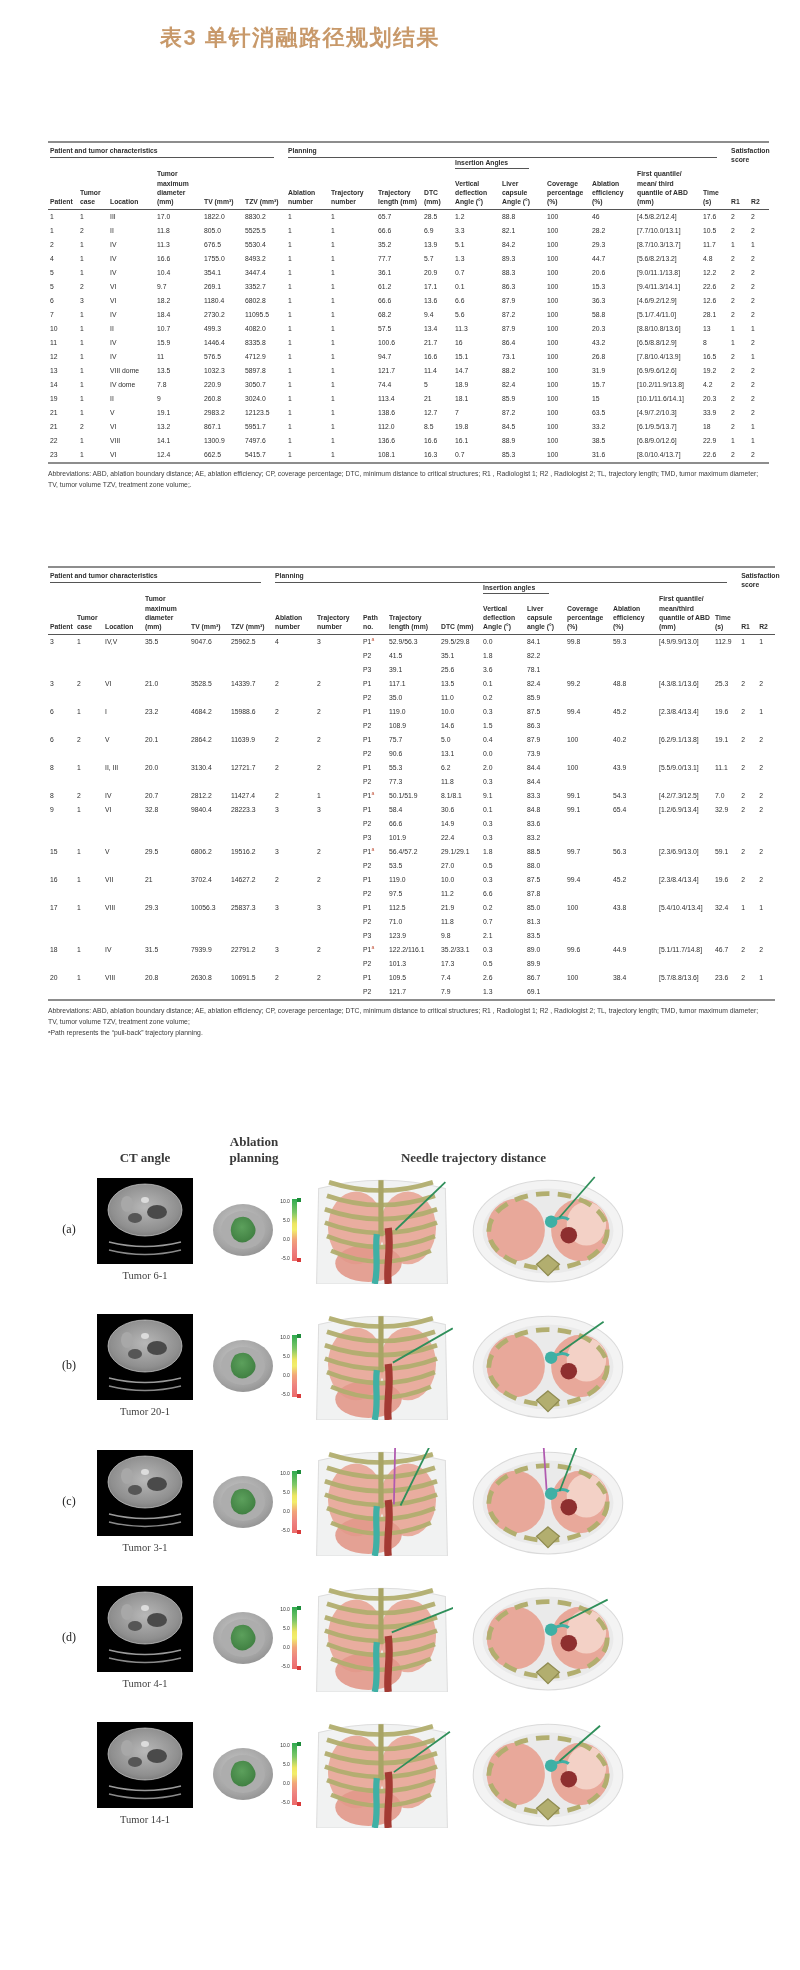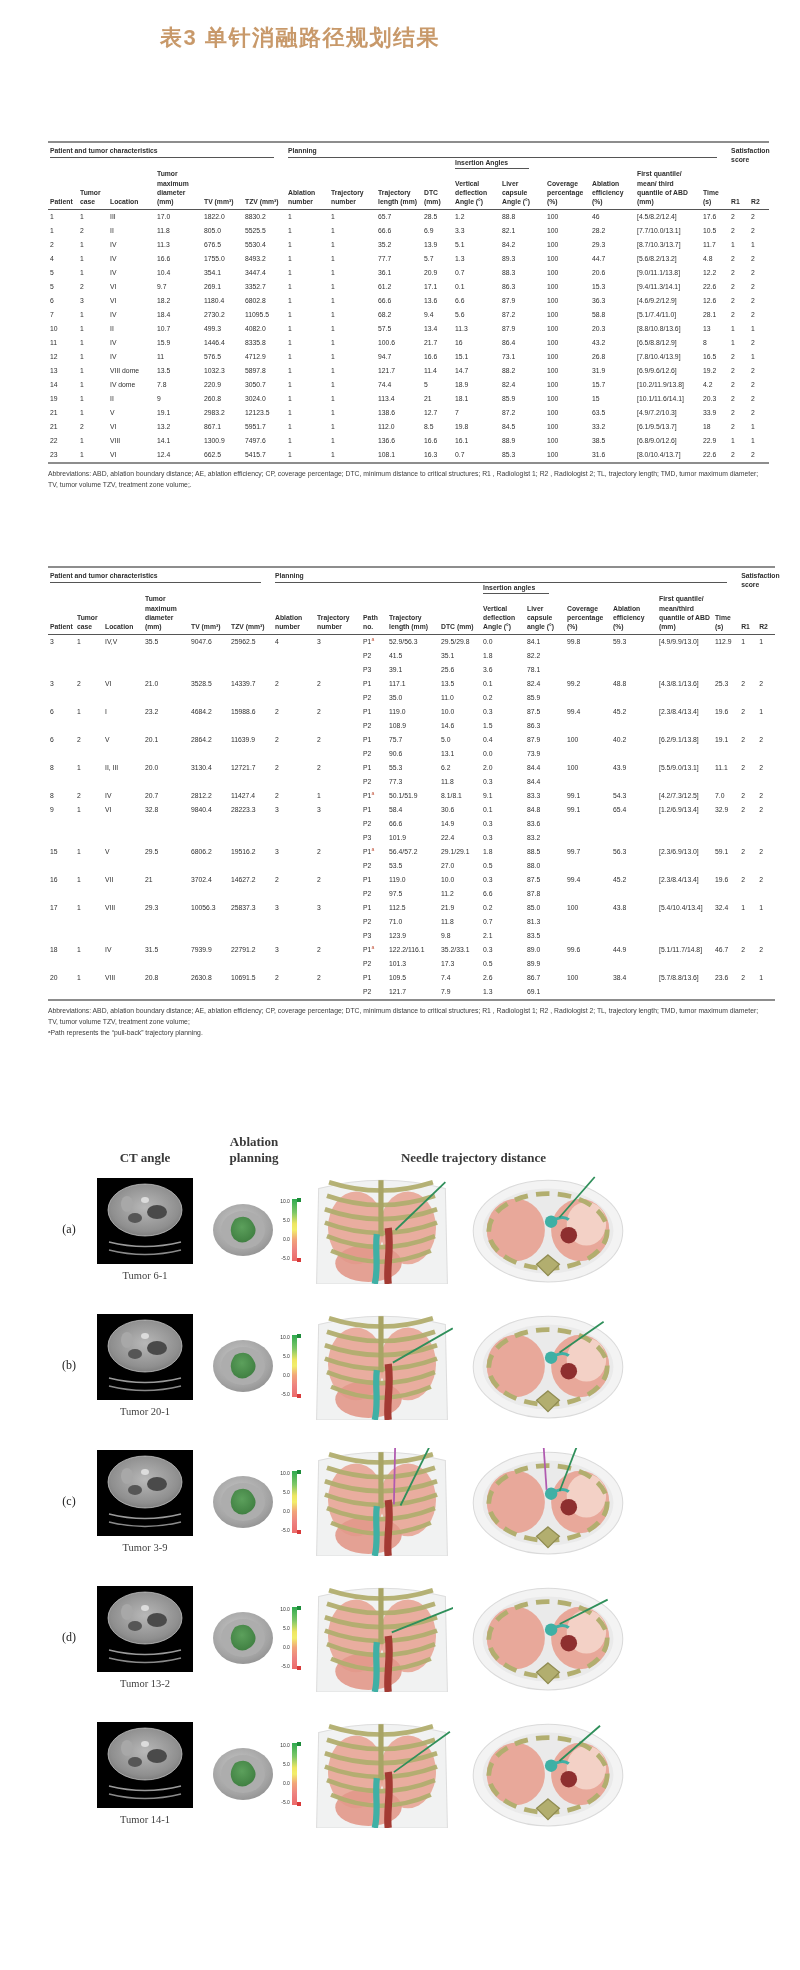--- a/index.html
+++ b/index.html
@@ -1329,21 +1329,21 @@
           <rect width="96" height="86" fill="#000"></rect>
           <ellipse cx="48" cy="32" rx="37" ry="26" fill="url(#ctg)" stroke="#cfcfcf" stroke-width="0.7"></ellipse>
           <ellipse cx="60" cy="34" rx="10" ry="7" fill="#4a4a4a"></ellipse>
           <ellipse cx="38" cy="40" rx="7" ry="5" fill="#565656"></ellipse>
           <ellipse cx="30" cy="26" rx="6" ry="8" fill="#a8a8a8"></ellipse>
           <ellipse cx="48" cy="22" rx="4" ry="3" fill="#dcdcdc"></ellipse>
           <path d="M12 64 Q48 73 84 64" fill="none" stroke="#9a9a9a" stroke-width="1.4"></path>
           <path d="M12 72 Q48 81 84 72" fill="none" stroke="#8a8a8a" stroke-width="1.4"></path>
         </svg>
       </div>
-      <div class="fig-tumor">Tumor 3-9</div>
+      <div class="fig-tumor">Tumor 3-1</div>
     </div>
 
     <div class="fig-abl">
       <svg width="64" height="58" viewBox="0 0 64 58">
         <defs>
           <radialGradient id="blg" cx="45%" cy="40%" r="70%">
             <stop offset="0%" stop-color="#cbcbcb"></stop>
                   <stop offset="70%" stop-color="#a3a3a3"></stop>
                   <stop offset="100%" stop-color="#8a8a8a"></stop>
           </radialGradient>
@@ -1431,21 +1431,21 @@
           <rect width="96" height="86" fill="#000"></rect>
           <ellipse cx="48" cy="32" rx="37" ry="26" fill="url(#ctg)" stroke="#cfcfcf" stroke-width="0.7"></ellipse>
           <ellipse cx="60" cy="34" rx="10" ry="7" fill="#4a4a4a"></ellipse>
           <ellipse cx="38" cy="40" rx="7" ry="5" fill="#565656"></ellipse>
           <ellipse cx="30" cy="26" rx="6" ry="8" fill="#a8a8a8"></ellipse>
           <ellipse cx="48" cy="22" rx="4" ry="3" fill="#dcdcdc"></ellipse>
           <path d="M12 64 Q48 73 84 64" fill="none" stroke="#9a9a9a" stroke-width="1.4"></path>
           <path d="M12 72 Q48 81 84 72" fill="none" stroke="#8a8a8a" stroke-width="1.4"></path>
         </svg>
       </div>
-      <div class="fig-tumor">Tumor 13-2</div>
+      <div class="fig-tumor">Tumor 4-1</div>
     </div>
 
     <div class="fig-abl">
       <svg width="64" height="58" viewBox="0 0 64 58">
         <defs>
           <radialGradient id="blg" cx="45%" cy="40%" r="70%">
             <stop offset="0%" stop-color="#cbcbcb"></stop>
                   <stop offset="70%" stop-color="#a3a3a3"></stop>
                   <stop offset="100%" stop-color="#8a8a8a"></stop>
           </radialGradient>

